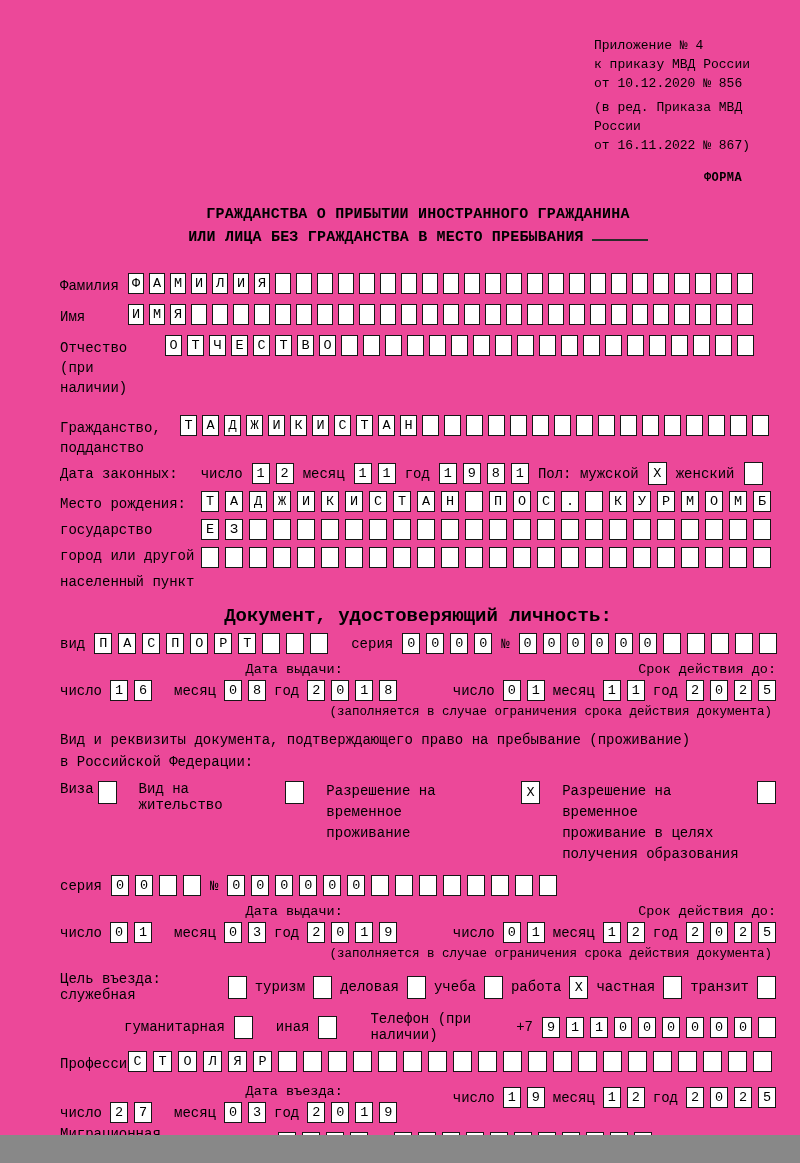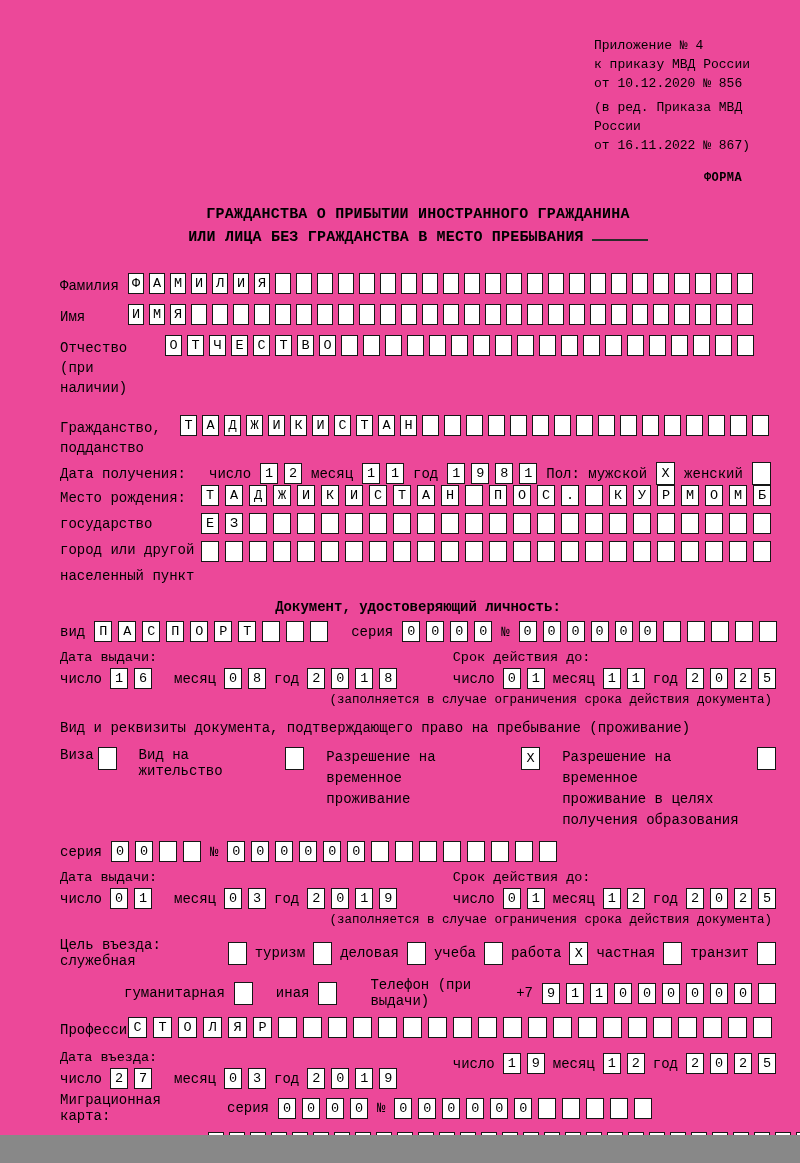--- a/index.html
+++ b/index.html
@@ -24,25 +24,25 @@
     font-size:13.5px;flex-shrink:0;background:#fff;
   }
   .w24{--cw:18px;gap:6px;}
   .w26{--cw:19px;gap:6px;}
   .w27{--cw:17px;gap:5px;}
   .dts{--cw:18px;gap:6px;}
   .cb{width:19px;height:23px;}
   .stack > .cellrow{margin-top:0;}
   .stack > .cellrow + .cellrow{margin-top:7px;}
   .inline{display:flex;align-items:center;gap:9px;flex-wrap:nowrap;}
-  .dochead{text-align:center;font-weight:bold;font-size:14px;margin-top:10px;}
+  .dochead{text-align:center;font-weight:bold;font-size:19px;margin-top:10px;}
   .daterow{display:flex;margin-top:8px;}
   .dgroup{display:flex;flex-direction:column;}
   .dgl{width:398px;}
-  .dglabel{text-align:left;font-size:13.5px;}
+  .dglabel{text-align:right;font-size:13.5px;}
   .dgfields{display:flex;align-items:center;gap:8px;margin-top:3px;}
   .note{font-size:12.5px;text-align:right;padding-right:4px;margin-top:4px;}
   .plain{margin-top:10px;line-height:22px;}
   .vrow{display:flex;align-items:flex-start;gap:22px;margin-top:8px;}
   .cbitem{display:flex;align-items:flex-start;gap:12px;}
   .cbl{text-align:left;line-height:21px;}
   .indent{margin-left:64px;}
   .replabel{width:148px;flex-shrink:0;line-height:21.5px;padding-top:2px;}
   .sp14{margin-left:14px;}
   .sp24{margin-left:24px;}
@@ -210,21 +210,21 @@
         <span class="cell"></span>
         <span class="cell"></span>
         <span class="cell"></span>
         <span class="cell"></span>
         <span class="cell"></span>
         <span class="cell"></span>
       </div>
   </div>
 
   <div class="inline" style="margin-top:4px">
-    <span>Дата получения:</span>
+    <span>Дата законных:</span>
     <span class="sp14">число</span>
     <span class="cellrow dts">
         <span class="cell">1</span>
         <span class="cell">2</span>
       </span>
     <span>месяц</span>
     <span class="cellrow dts">
         <span class="cell">1</span>
         <span class="cell">1</span>
       </span>
@@ -234,21 +234,21 @@
         <span class="cell">9</span>
         <span class="cell">8</span>
         <span class="cell">1</span>
       </span>
     <span>Пол: мужской</span>
     <span class="cell cb">X</span>
     <span>женский</span>
     <span class="cell cb"></span>
   </div>
 
-  <div class="frow" style="margin-top:0">
+  <div class="frow" style="margin-top:6px">
     <div class="flabel" style="width:141px;line-height:26px;padding-top:0">
       <div>Место рождения:</div>
       <div>государство</div>
       <div>город или другой</div>
       <div>населенный пункт</div>
     </div>
     <div class="stack">
       <div class="cellrow w24">
           <span class="cell">Т</span>
           <span class="cell">А</span>
@@ -412,20 +412,21 @@
             <span class="cell">2</span>
             <span class="cell">5</span>
           </span>
       </div>
     </div>
   </div>
   <div class="note">(заполняется в случае ограничения срока действия документа)</div>
 
   <div class="plain">
     <div>Вид и реквизиты документа, подтверждающего право на пребывание (проживание)</div>
+    <div>в Российской Федерации:</div>
   </div>
 
   <div class="vrow">
     <div class="cbitem" style="gap:4px">
       <span>Виза</span>
       <span class="cell cb"></span>
     </div>
     <div class="cbitem">
       <span>Вид на жительство</span>
       <span class="cell cb"></span>
@@ -537,21 +538,21 @@
     <span class="cell cb"></span>
     <span>транзит</span>
     <span class="cell cb"></span>
   </div>
 
   <div class="inline indent" style="margin-top:8px">
     <span>гуманитарная</span>
     <span class="cell cb"></span>
     <span class="sp14">иная</span>
     <span class="cell cb"></span>
-    <span class="sp24">Телефон (при выдачи)</span>
+    <span class="sp24">Телефон (при наличии)</span>
     <span class="sp24">+7</span>
     <span class="cellrow w24">
         <span class="cell">9</span>
         <span class="cell">1</span>
         <span class="cell">1</span>
         <span class="cell">0</span>
         <span class="cell">0</span>
         <span class="cell">0</span>
         <span class="cell">0</span>
         <span class="cell">0</span>

